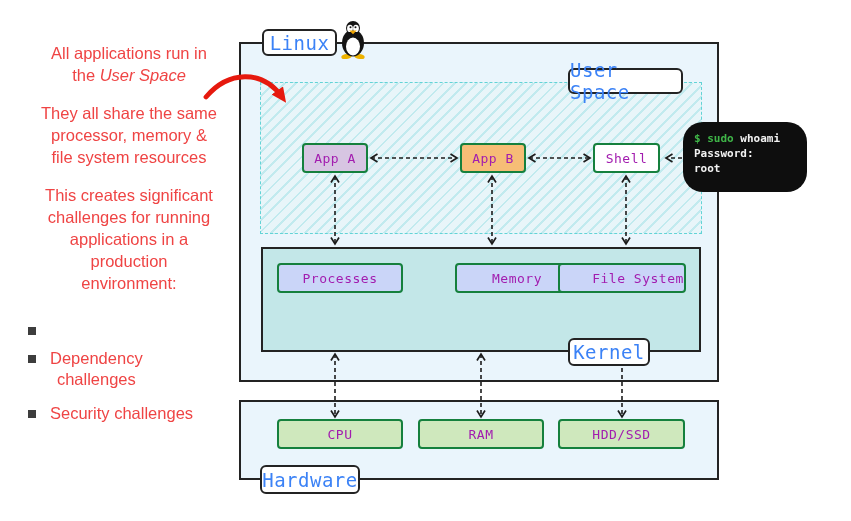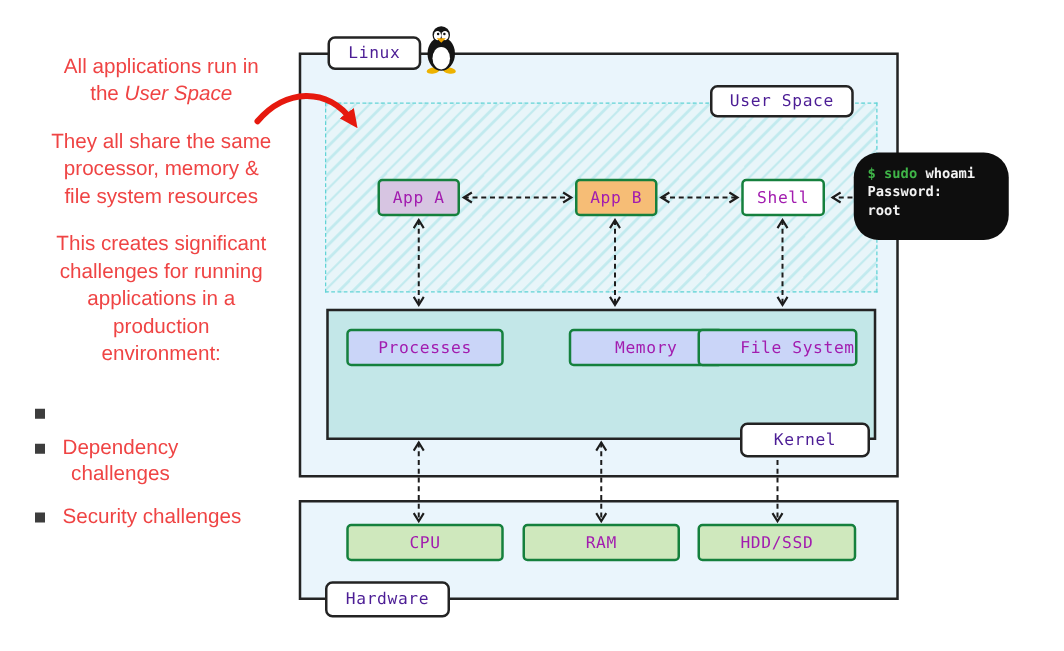--- a/index.html
+++ b/index.html
@@ -37,24 +37,24 @@
   #shell{left:593px;top:143px;width:67px;background:#ffffff;}
   #processes{left:277px;top:263px;width:126px;background:#cad5f8;}
   #memory{left:418px;top:263px;width:124px;background:#cad5f8;margin-left:37px;}
   #file-system{left:558px;top:263px;width:128px;background:#cad5f8;padding-left:32px;}
   #cpu{left:277px;top:419px;width:126px;background:#cfe8bd;}
   #ram{left:418px;top:419px;width:126px;background:#cfe8bd;}
   #hdd{left:558px;top:419px;width:127px;background:#cfe8bd;}
   
   .tag{position:absolute;display:flex;align-items:center;justify-content:center;background:#ffffff;
     border:2.2px solid #232323;border-radius:6px;z-index:3;box-sizing:border-box;
-    font-family:"DejaVu Sans Mono",monospace;font-size:13px;color:#4c1d95;letter-spacing:0.5px;}
+    font-family:"DejaVu Sans Mono",monospace;font-size:19px;color:#3b82f6;letter-spacing:0.5px;}
   #linux-tag{left:262px;top:29px;width:75px;height:27px;}
   #user-space-tag{left:568px;top:68px;width:115px;height:26px;}
-  #kernel-tag{left:592px;top:338px;width:104px;height:28px;}
+  #kernel-tag{left:568px;top:338px;width:82px;height:28px;}
   #hardware-tag{left:260px;top:465px;width:100px;height:29px;}
   
   #terminal{position:absolute;left:683px;top:122px;width:124px;height:70px;background:#0e0e0e;
     border-radius:20px;z-index:4;box-sizing:border-box;padding:9px 11px;
     font-family:"DejaVu Sans Mono",monospace;font-size:11px;font-weight:bold;line-height:15px;color:#f2f2f2;}
   #terminal .grn{color:#3fb548;}
   
   #arrows{position:absolute;left:0;top:0;width:851px;height:521px;z-index:2;pointer-events:none;}
   #tux{position:absolute;left:337px;top:19px;width:32px;height:40px;z-index:4;}
 </style>

